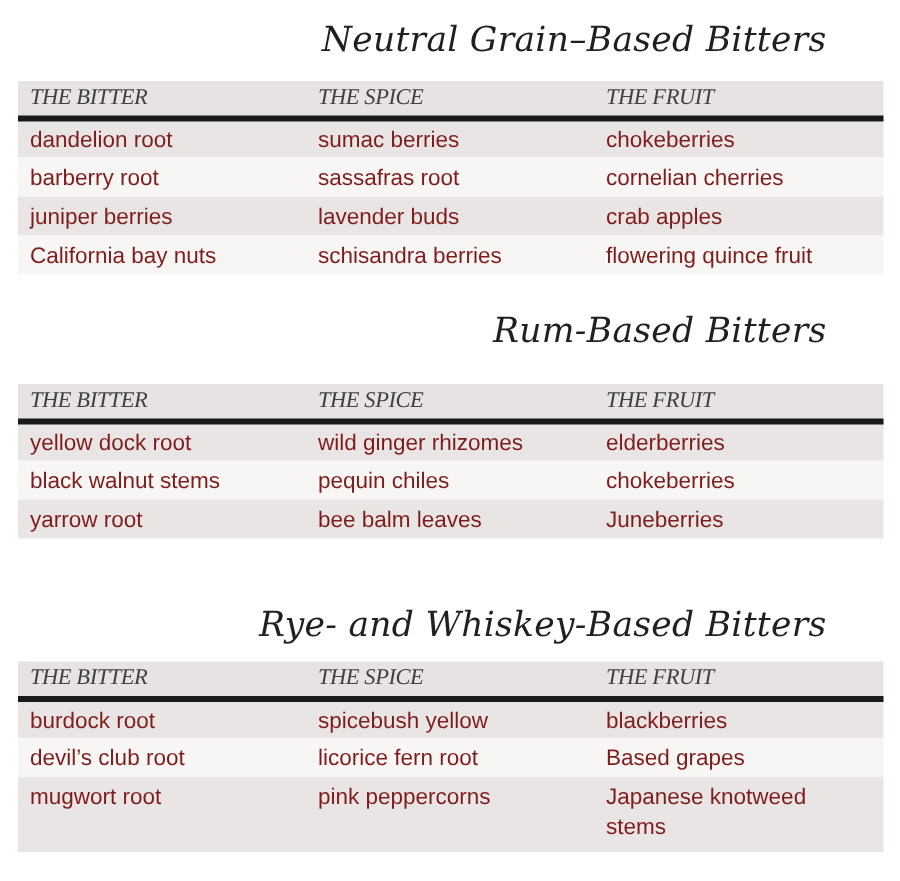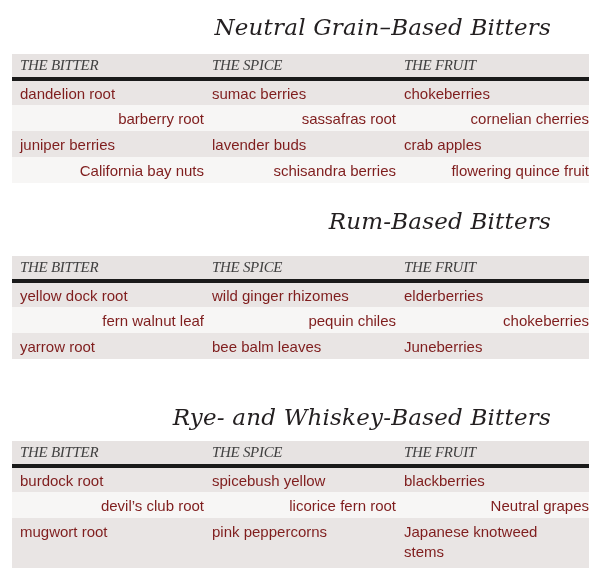--- a/index.html
+++ b/index.html
@@ -15,21 +15,21 @@
       background: #e7e3e2; text-align: left; font-family: "Liberation Serif", serif;
       font-style: italic; font-weight: normal; font-size: 15px; color: #404040;
       height: 25px; padding: 0 0 0 8px; border-bottom: 4px solid #1a1a1a; letter-spacing: -0.3px;
       box-sizing: border-box;
     }
     td {
       font-size: 15px; padding: 0 0 0 8px; height: 26px; vertical-align: middle;
       color: #7f1d1d; box-sizing: border-box;
     }
     tr.g td { background: #e9e5e4; }
-    tr.l td { background: #f7f6f5; text-align: right; }
+    tr.l td { background: #f7f6f5; }
     td.tall { vertical-align: top; padding-top: 4px; line-height: 20px; }
     col.c1 { width: 192px; } col.c2 { width: 192px; } col.c3 { width: 193px; }
   </style>
 </head>
 <body>
 
 <div class="title" style="top:14px;">Neutral Grain–Based Bitters</div>
 <div class="section" style="top:54px;">
   <table>
     <colgroup>
@@ -80,21 +80,21 @@
       <th>THE BITTER</th>
       <th>THE SPICE</th>
       <th>THE FRUIT</th>
     </tr>
     <tr class="g">
       <td>yellow dock root</td>
       <td>wild ginger rhizomes</td>
       <td>elderberries</td>
     </tr>
     <tr class="l">
-      <td>fern walnut leaf</td>
+      <td>black walnut stems</td>
       <td>pequin chiles</td>
       <td>chokeberries</td>
     </tr>
     <tr class="g">
       <td>yarrow root</td>
       <td>bee balm leaves</td>
       <td>Juneberries</td>
     </tr>
   </tbody>
     </table>
@@ -115,21 +115,21 @@
       <th>THE FRUIT</th>
     </tr>
     <tr class="g">
       <td>burdock root</td>
       <td>spicebush yellow</td>
       <td>blackberries</td>
     </tr>
     <tr class="l">
       <td>devil’s club root</td>
       <td>licorice fern root</td>
-      <td>Neutral grapes</td>
+      <td>Based grapes</td>
     </tr>
     <tr class="g" style="height:50px;">
       <td class="tall" style="height:50px;">mugwort root</td>
       <td class="tall" style="height:50px;">pink peppercorns</td>
       <td class="tall" style="height:50px; padding-right:40px;">Japanese knotweed stems</td>
     </tr>
   </tbody>
     </table>
 </div>
 

